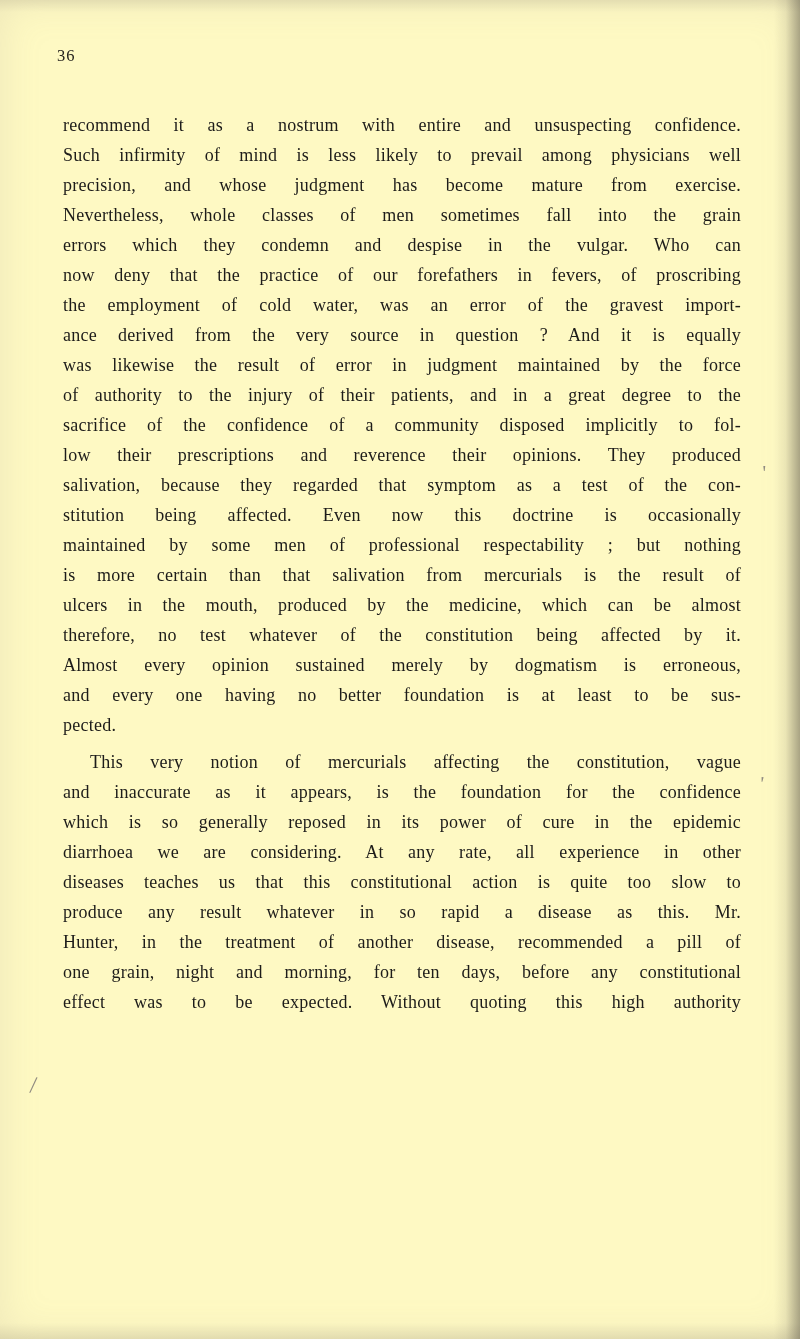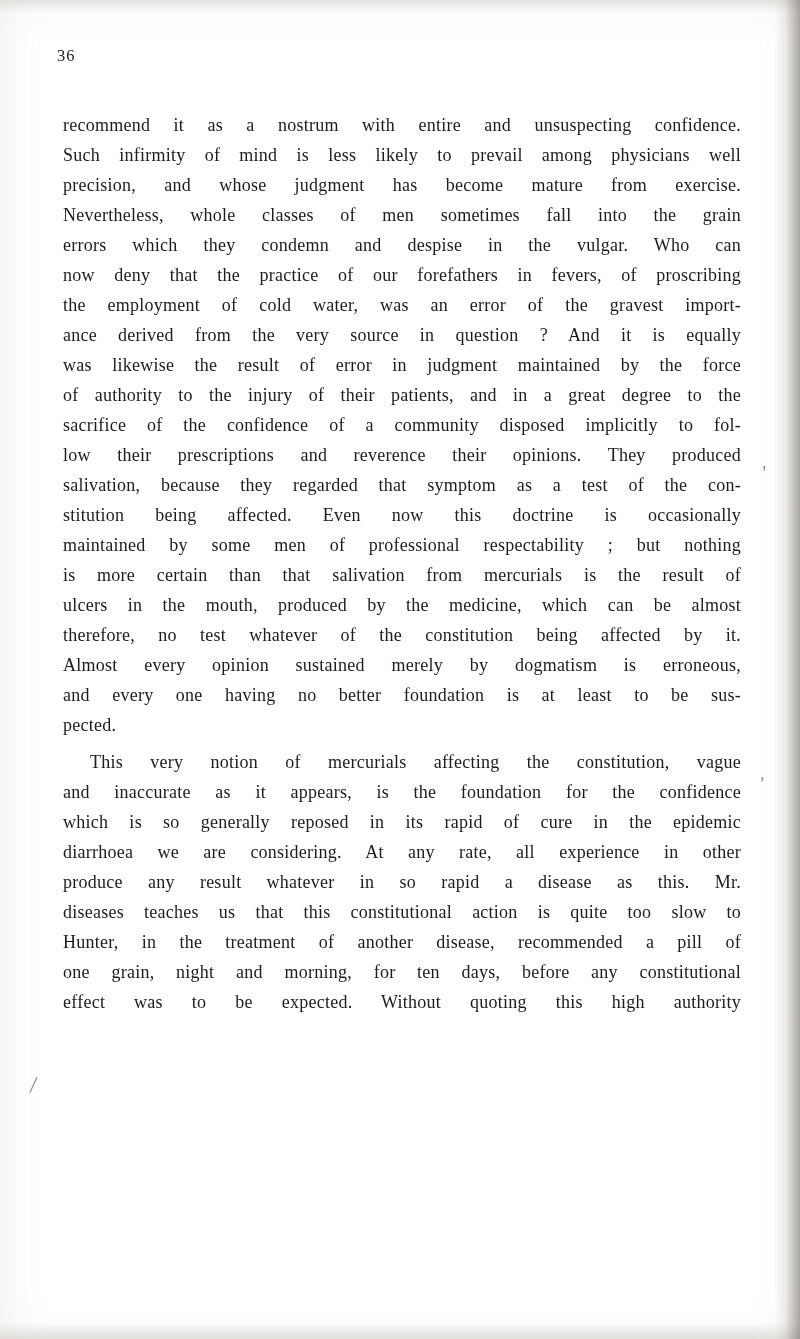--- a/index.html
+++ b/index.html
@@ -5,21 +5,21 @@
   html, body {
     margin: 0;
     padding: 0;
     background: #e9e7e1;
   }
   .scan-page {
     position: relative;
     width: 800px;
     height: 1339px;
     margin: 0 auto;
-    background: #ffffff;
+    background: #fef9c3;
     font-family: "Liberation Serif", "DejaVu Serif", serif;
     color: #1d1c1a;
     overflow: hidden;
     box-shadow: inset 0 0 40px rgba(160,152,138,0.18);
   }
   
   .edge-right {
     position: absolute;
     top: 0; right: 0;
     width: 26px; height: 100%;
@@ -111,24 +111,24 @@
         <div class="line">is more certain than that salivation from mercurials is the result of</div>
         <div class="line">ulcers in the mouth, produced by the medicine, which can be almost</div>
         <div class="line">therefore, no test whatever of the constitution being affected by it.</div>
         <div class="line">Almost every opinion sustained merely by dogmatism is erroneous,</div>
         <div class="line">and every one having no better foundation is at least to be sus-</div>
         <div class="line last">pected.</div>
       </div>
       <div class="para indent">
         <div class="line">This very notion of mercurials affecting the constitution, vague</div>
         <div class="line">and inaccurate as it appears, is the foundation for the confidence</div>
-        <div class="line">which is so generally reposed in its rapid of cure in the epidemic</div>
+        <div class="line">which is so generally reposed in its power of cure in the epidemic</div>
         <div class="line">diarrhoea we are considering. At any rate, all experience in other</div>
+        <div class="line">diseases teaches us that this constitutional action is quite too slow to</div>
         <div class="line">produce any result whatever in so rapid a disease as this. Mr.</div>
-        <div class="line">diseases teaches us that this constitutional action is quite too slow to</div>
         <div class="line">Hunter, in the treatment of another disease, recommended a pill of</div>
         <div class="line">one grain, night and morning, for ten days, before any constitutional</div>
         <div class="line">effect was to be expected. Without quoting this high authority</div>
       </div>
     </div>
 
   <span class="mark mark-right-upper">'</span>
   <span class="mark mark-right-mid">'</span>
   <span class="mark mark-left-bottom">/</span>
 

